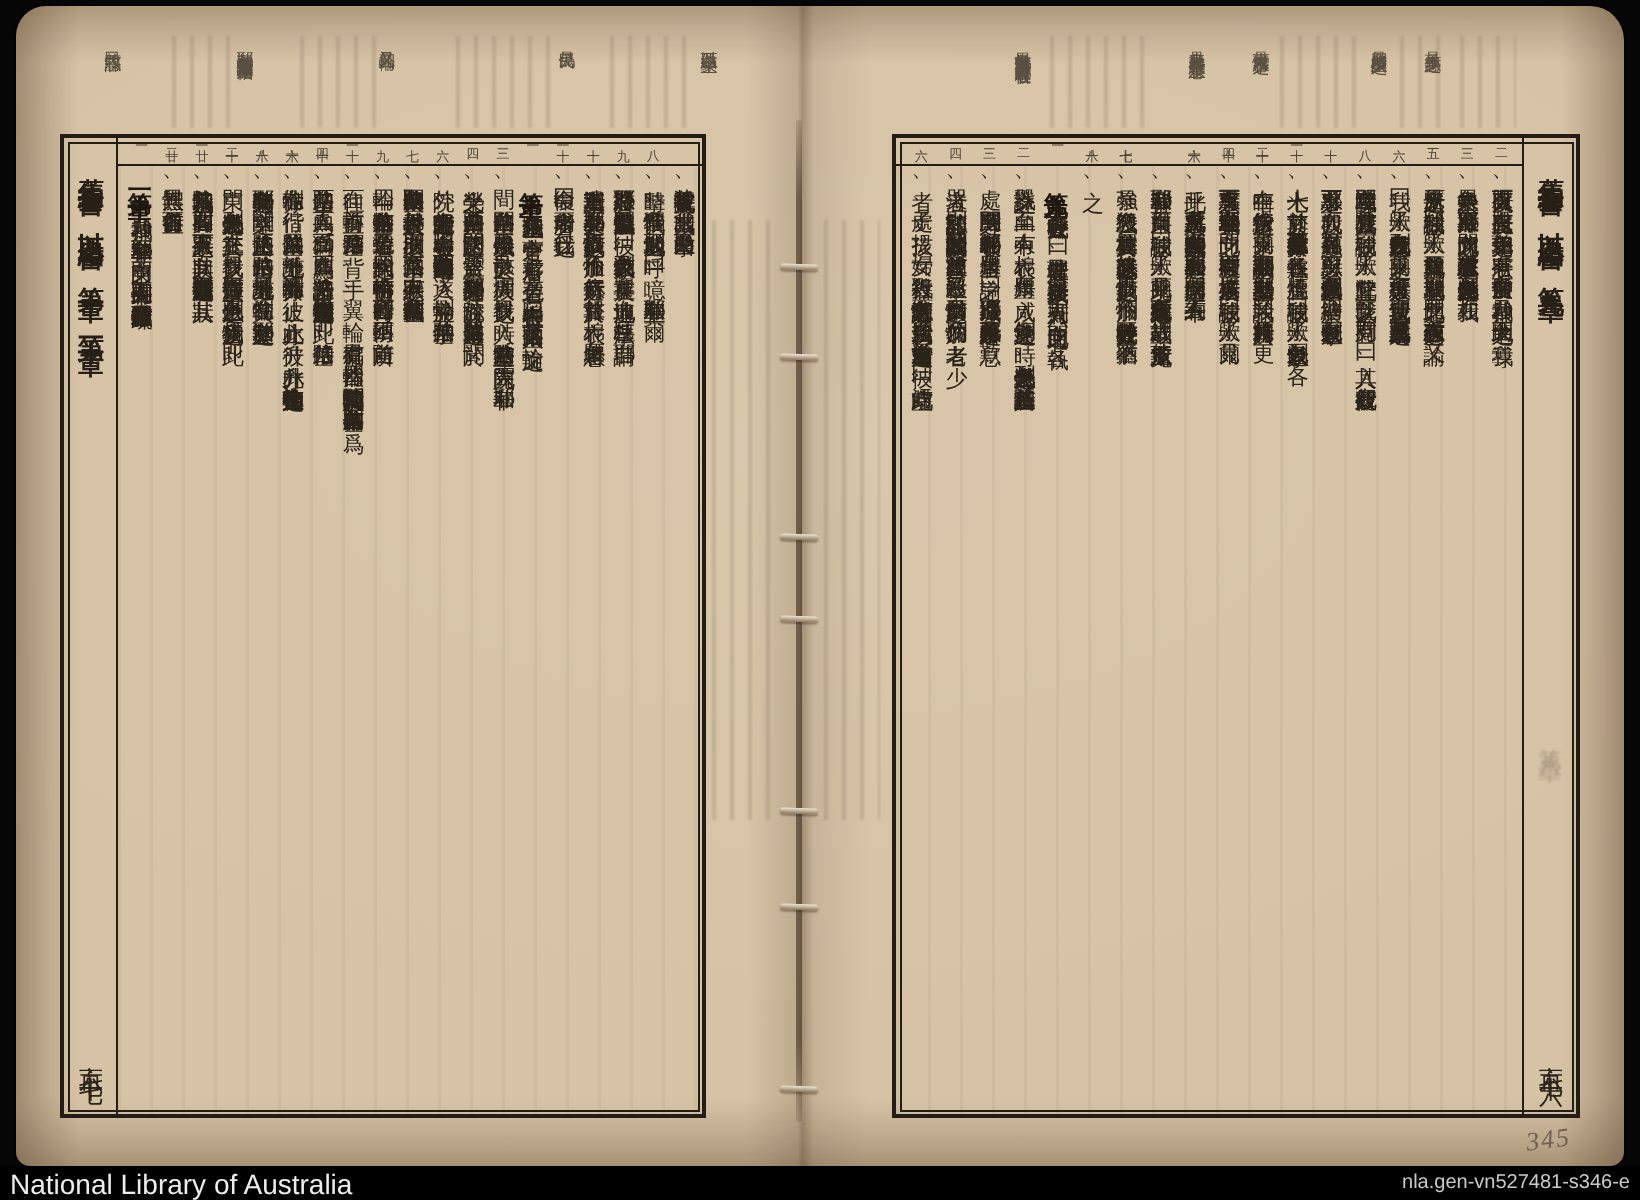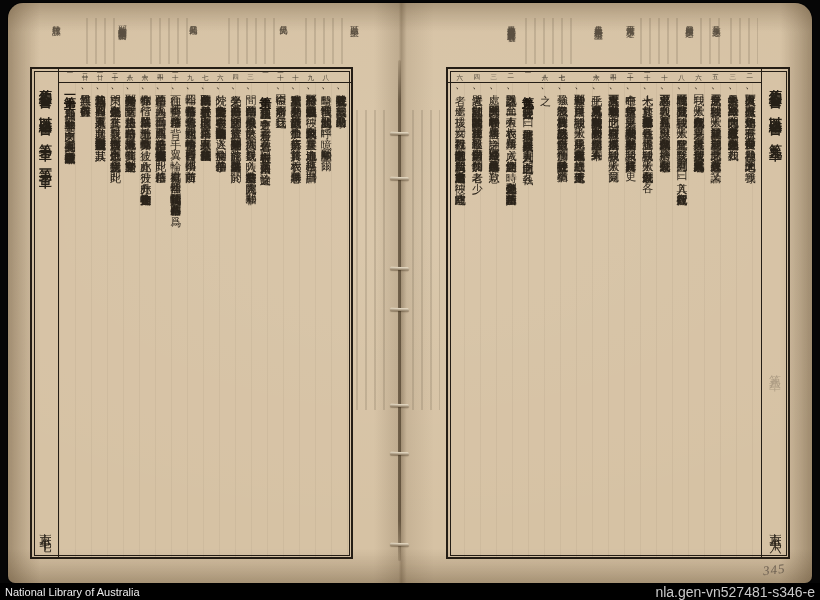--- a/index.html
+++ b/index.html
@@ -57,22 +57,22 @@
         font-size:8.5px;line-height:1.18;color:#4a4034;letter-spacing:.5px;opacity:.88;}
   .ghostblk{position:absolute;opacity:.45;filter:blur(.6px);
         background-image:repeating-linear-gradient(90deg, rgba(105,92,72,.45) 0 2px, rgba(0,0,0,0) 2px 9px);}
   
   .pencil{position:absolute;left:763px;top:562px;font-size:13px;font-style:italic;
           color:#6e6152;transform:rotate(-7deg);letter-spacing:1px;}
   
   .bar{position:absolute;left:0;bottom:0;width:820px;height:17px;background:#000;
        display:flex;justify-content:space-between;align-items:center;padding:0 5px;box-sizing:border-box;
        font-family:"Liberation Sans",sans-serif;}
-  .bar .credit{font-size:11px;color:#ececec;}
-  .bar .imgid{font-size:14px;color:#c9c9c9;}
+  .bar .credit{font-size:14px;color:#ececec;}
+  .bar .imgid{font-size:10px;color:#c9c9c9;}
 </style>
 </head>
 <body>
 
 <div class="stage" id="stage">
   <div class="paper"></div>
   <div class="crease"></div>
 
   <section class="frame frame-left">
     <div class="strip strip-left">

